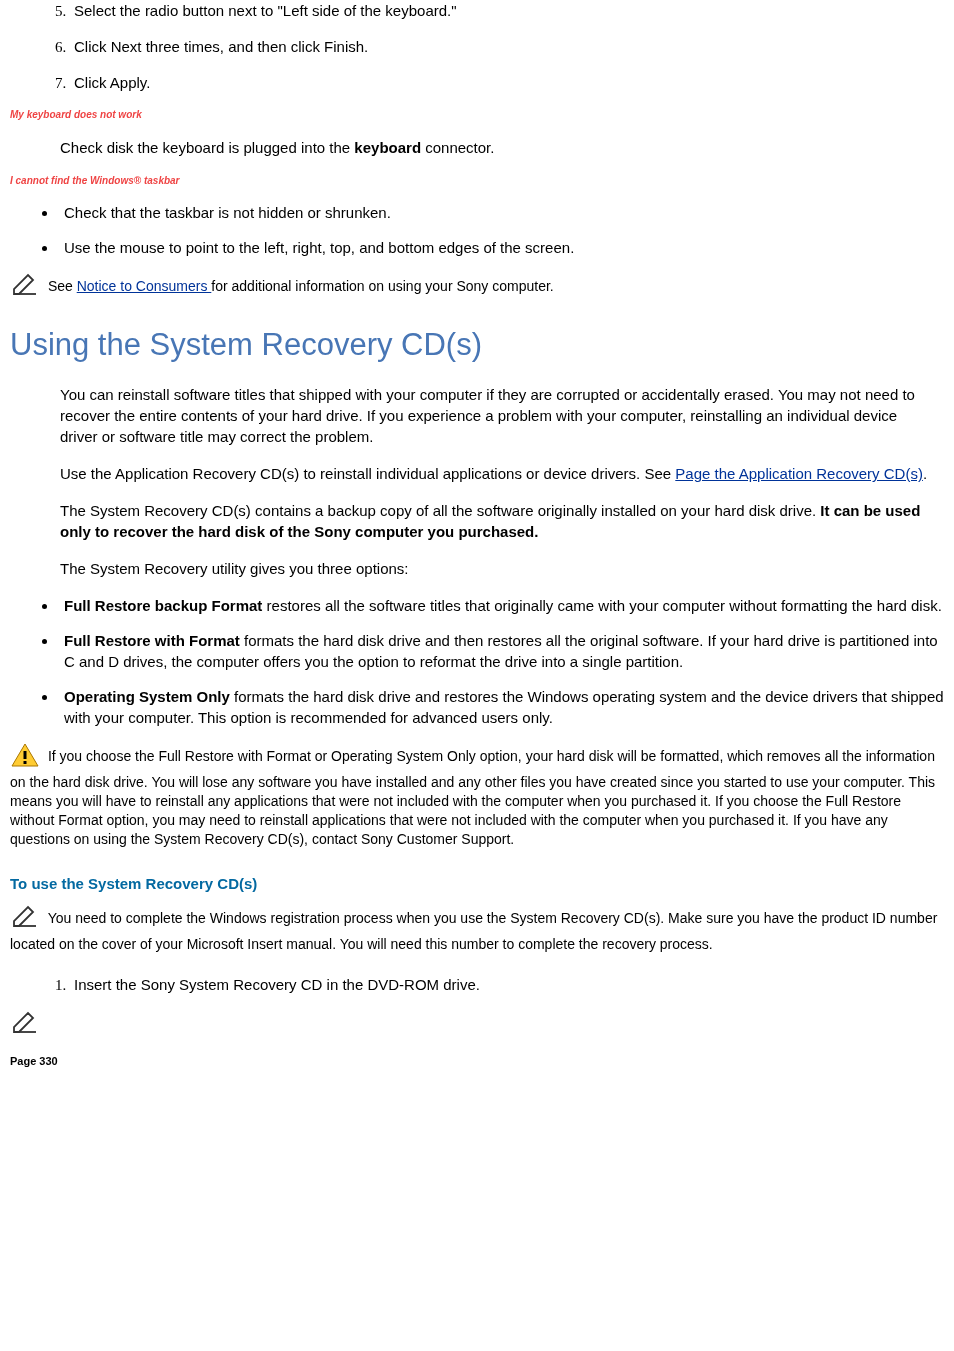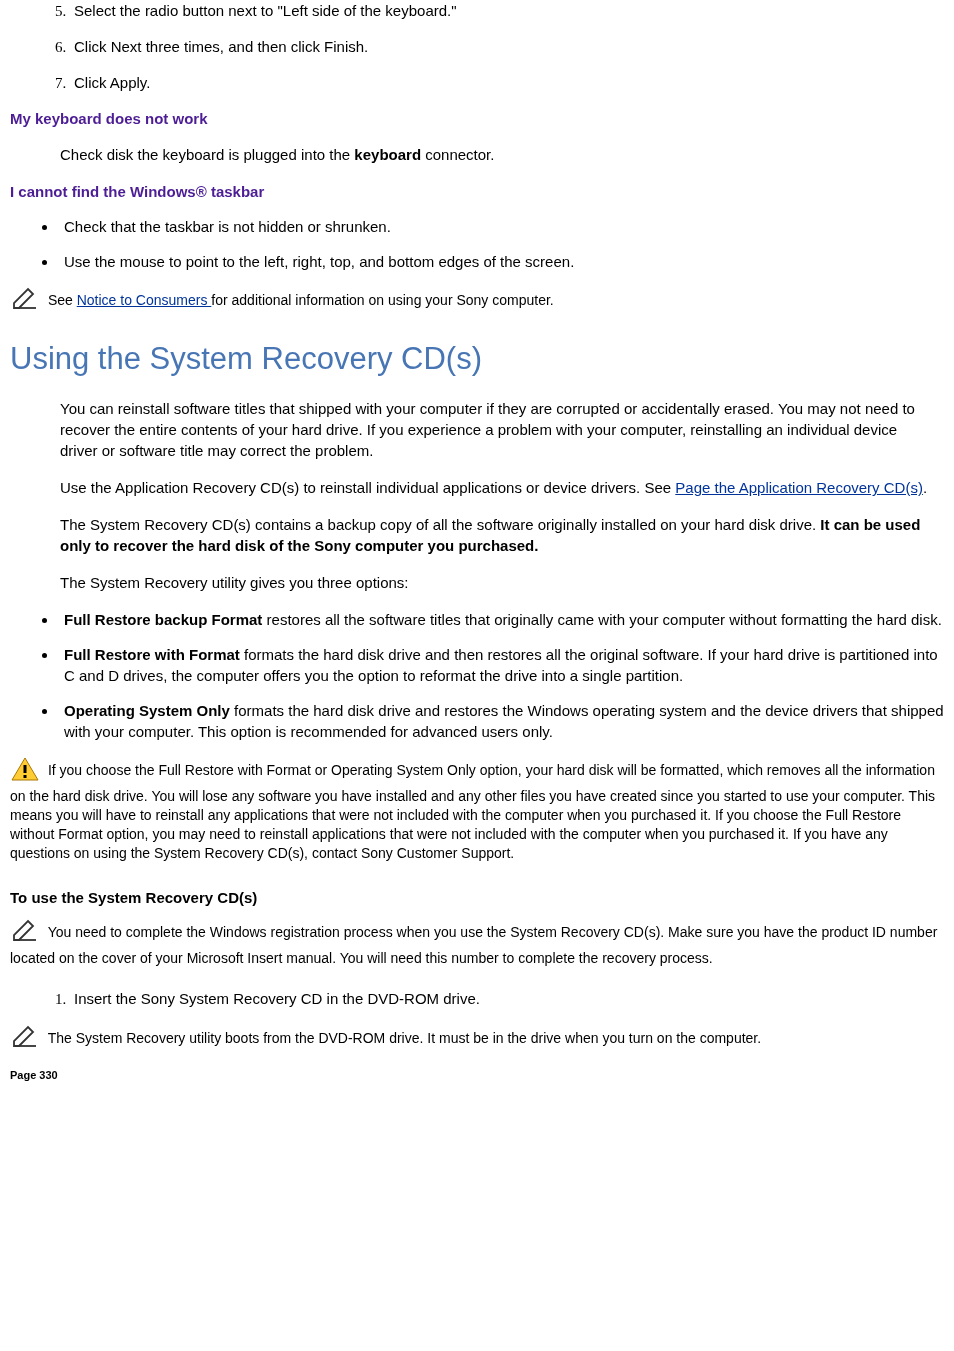--- a/index.html
+++ b/index.html
@@ -28,33 +28,34 @@
     ul.bulleted {
       list-style-type: disc;
       padding-left: 48px;
       margin: 10px 0;
     }
     ul.bulleted li {
       padding-left: 6px;
       margin-bottom: 14px;
     }
     h3.subheading {
-      color: #4c1d95;
+      color: #ef4444;
+      font-style: italic;
       font-weight: bold;
-      font-size: 15px;
+      font-size: 10px;
       margin: 8px 0 14px 0;
     }
     h2.section-heading {
       color: #4876b5;
       font-size: 31px;
       font-weight: normal;
       margin: 20px 0 18px 0;
     }
     h3.task-heading {
-      color: #000000;
+      color: #0369a1;
       font-weight: bold;
       font-size: 15px;
       margin: 24px 0 10px 0;
     }
     .indent-text {
       margin-left: 50px;
       margin-right: 6px;
       margin-bottom: 16px;
     }
     a {
@@ -158,16 +159,16 @@
 <ol class="numbered" start="1" style="margin-top:20px;">
   <li><span>Insert the Sony System Recovery CD in the DVD-ROM drive.</span></li>
 </ol>
 
 <div class="note-block" style="margin-top:14px;">
   <span class="note-icon">
     <svg width="30" height="26" viewBox="0 0 30 26">
         <path d="M 4 22 L 4 17 L 18 3 L 23 8 L 9 22 Z" fill="none" stroke="#333" stroke-width="1.8"></path>
         <path d="M 4 22 L 26 22" stroke="#333" stroke-width="1.8" fill="none"></path>
       </svg>
-  </span><span> The System Recovery utility boots from the DVD-ROM drive. It must be in the drive when you turn on the computer.</span>
+  </span>
 </div>
 
 <div class="page-number">Page 330</div>
 
 </body></html>

